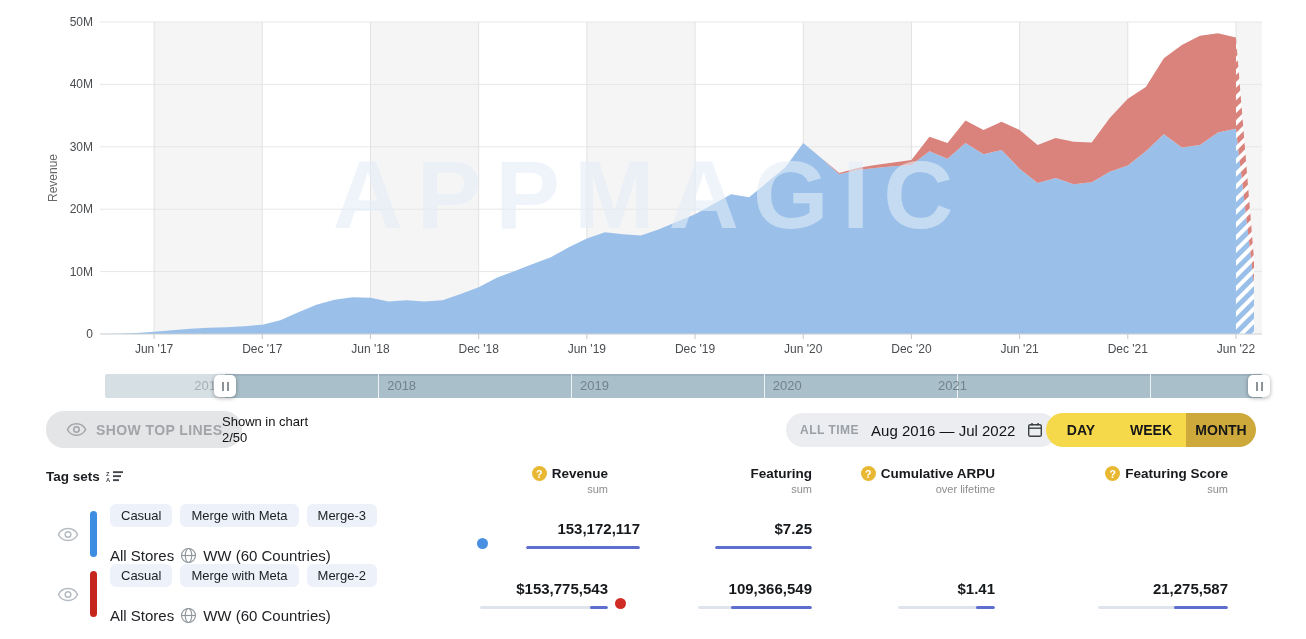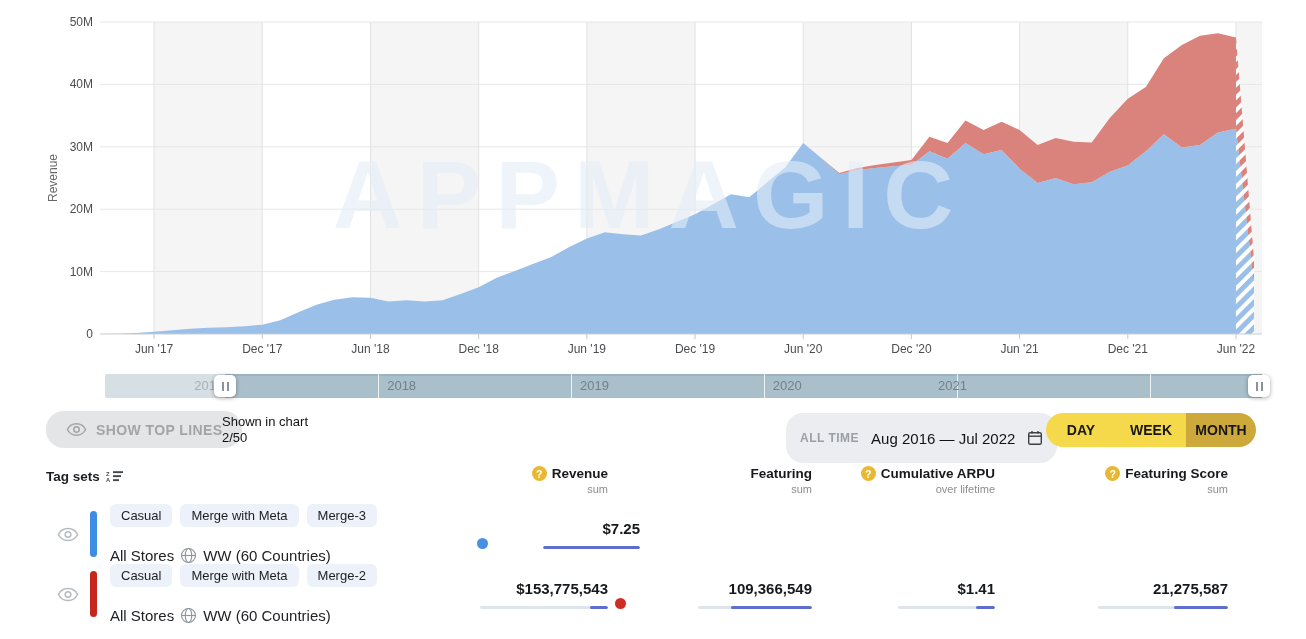--- a/index.html
+++ b/index.html
@@ -17,21 +17,21 @@
   .scrub-year.dim{color:#a7b0b6;}
   .scrub-handle{position:absolute;top:1px;width:22px;height:22px;background:#fff;border-radius:5px;
                 box-shadow:0 1px 4px rgba(0,0,0,.35);display:flex;align-items:center;justify-content:center;gap:3px;}
   .scrub-handle i{width:2px;height:9px;background:#8b9298;}
 
   
   .pill{display:flex;align-items:center;border-radius:18px;}
   #btn-top-lines{left:46px;top:411px;height:37px;background:#e4e5e7;padding:0 20px;gap:9px;
                  color:#a2a4a7;font-size:14px;font-weight:bold;letter-spacing:.4px;cursor:pointer;}
   #shown-wrap{left:222px;top:414px;font-size:13px;line-height:16px;color:#111;}
-  #all-time{left:786px;top:413px;height:34px;background:#ebedf0;border-radius:17px;padding:8px 14px;gap:12px;cursor:pointer;}
+  #all-time{left:786px;top:413px;height:34px;background:#ebedf0;border-radius:17px;padding:0 14px;gap:12px;cursor:pointer;}
   #all-time .lbl{font-size:12px;font-weight:bold;color:#9aa0a6;letter-spacing:.5px;}
   #all-time .rng{font-size:15px;color:#141414;}
   #gran{left:1046px;top:413px;height:34px;border-radius:17px;overflow:hidden;display:flex;}
   #gran .seg{display:flex;align-items:center;justify-content:center;width:70px;height:100%;
              background:#f6d94b;font-size:14px;font-weight:700;color:#171717;cursor:pointer;}
   #gran .seg.sel{background:#cda93b;}
 
   
   .tgrid{display:grid;grid-template-columns:44px 20px 360px 138px 32px 172px 183px 233px;margin-left:46px;width:1182px;}
   #thead{position:absolute;top:466px;left:0;align-items:start;}
@@ -248,20 +248,26 @@
             <ellipse cx="9" cy="9" rx="3.4" ry="7.4"></ellipse>
           <line x1="1.6" y1="9" x2="16.4" y2="9"></line>
         </svg>
         <span class="region">WW (60 Countries)</span>
       </div>
     </div>
     <div class="dotcell">
         <span class="sdot" style="background: rgb(74, 144, 226);"></span>
       </div>
     <div class="metric">
+      <div class="num">153,172,117</div>
+      <div class="ubar" style="width: 114px;">
+          <i style="width: 100%; background: rgb(94, 110, 207);"></i>
+        </div>
+    </div>
+    <div class="metric">
       <div class="num">$7.25</div>
       <div class="ubar" style="width: 97px;">
           <i style="width: 100%; background: rgb(94, 110, 207);"></i>
         </div>
     </div>
   </div>
 
   <div class="tgrid trow">
     <div class="eyecell">
       <svg width="22" height="15" viewBox="0 0 24 16" fill="none" stroke="#b3bac0" stroke-width="1.6">

